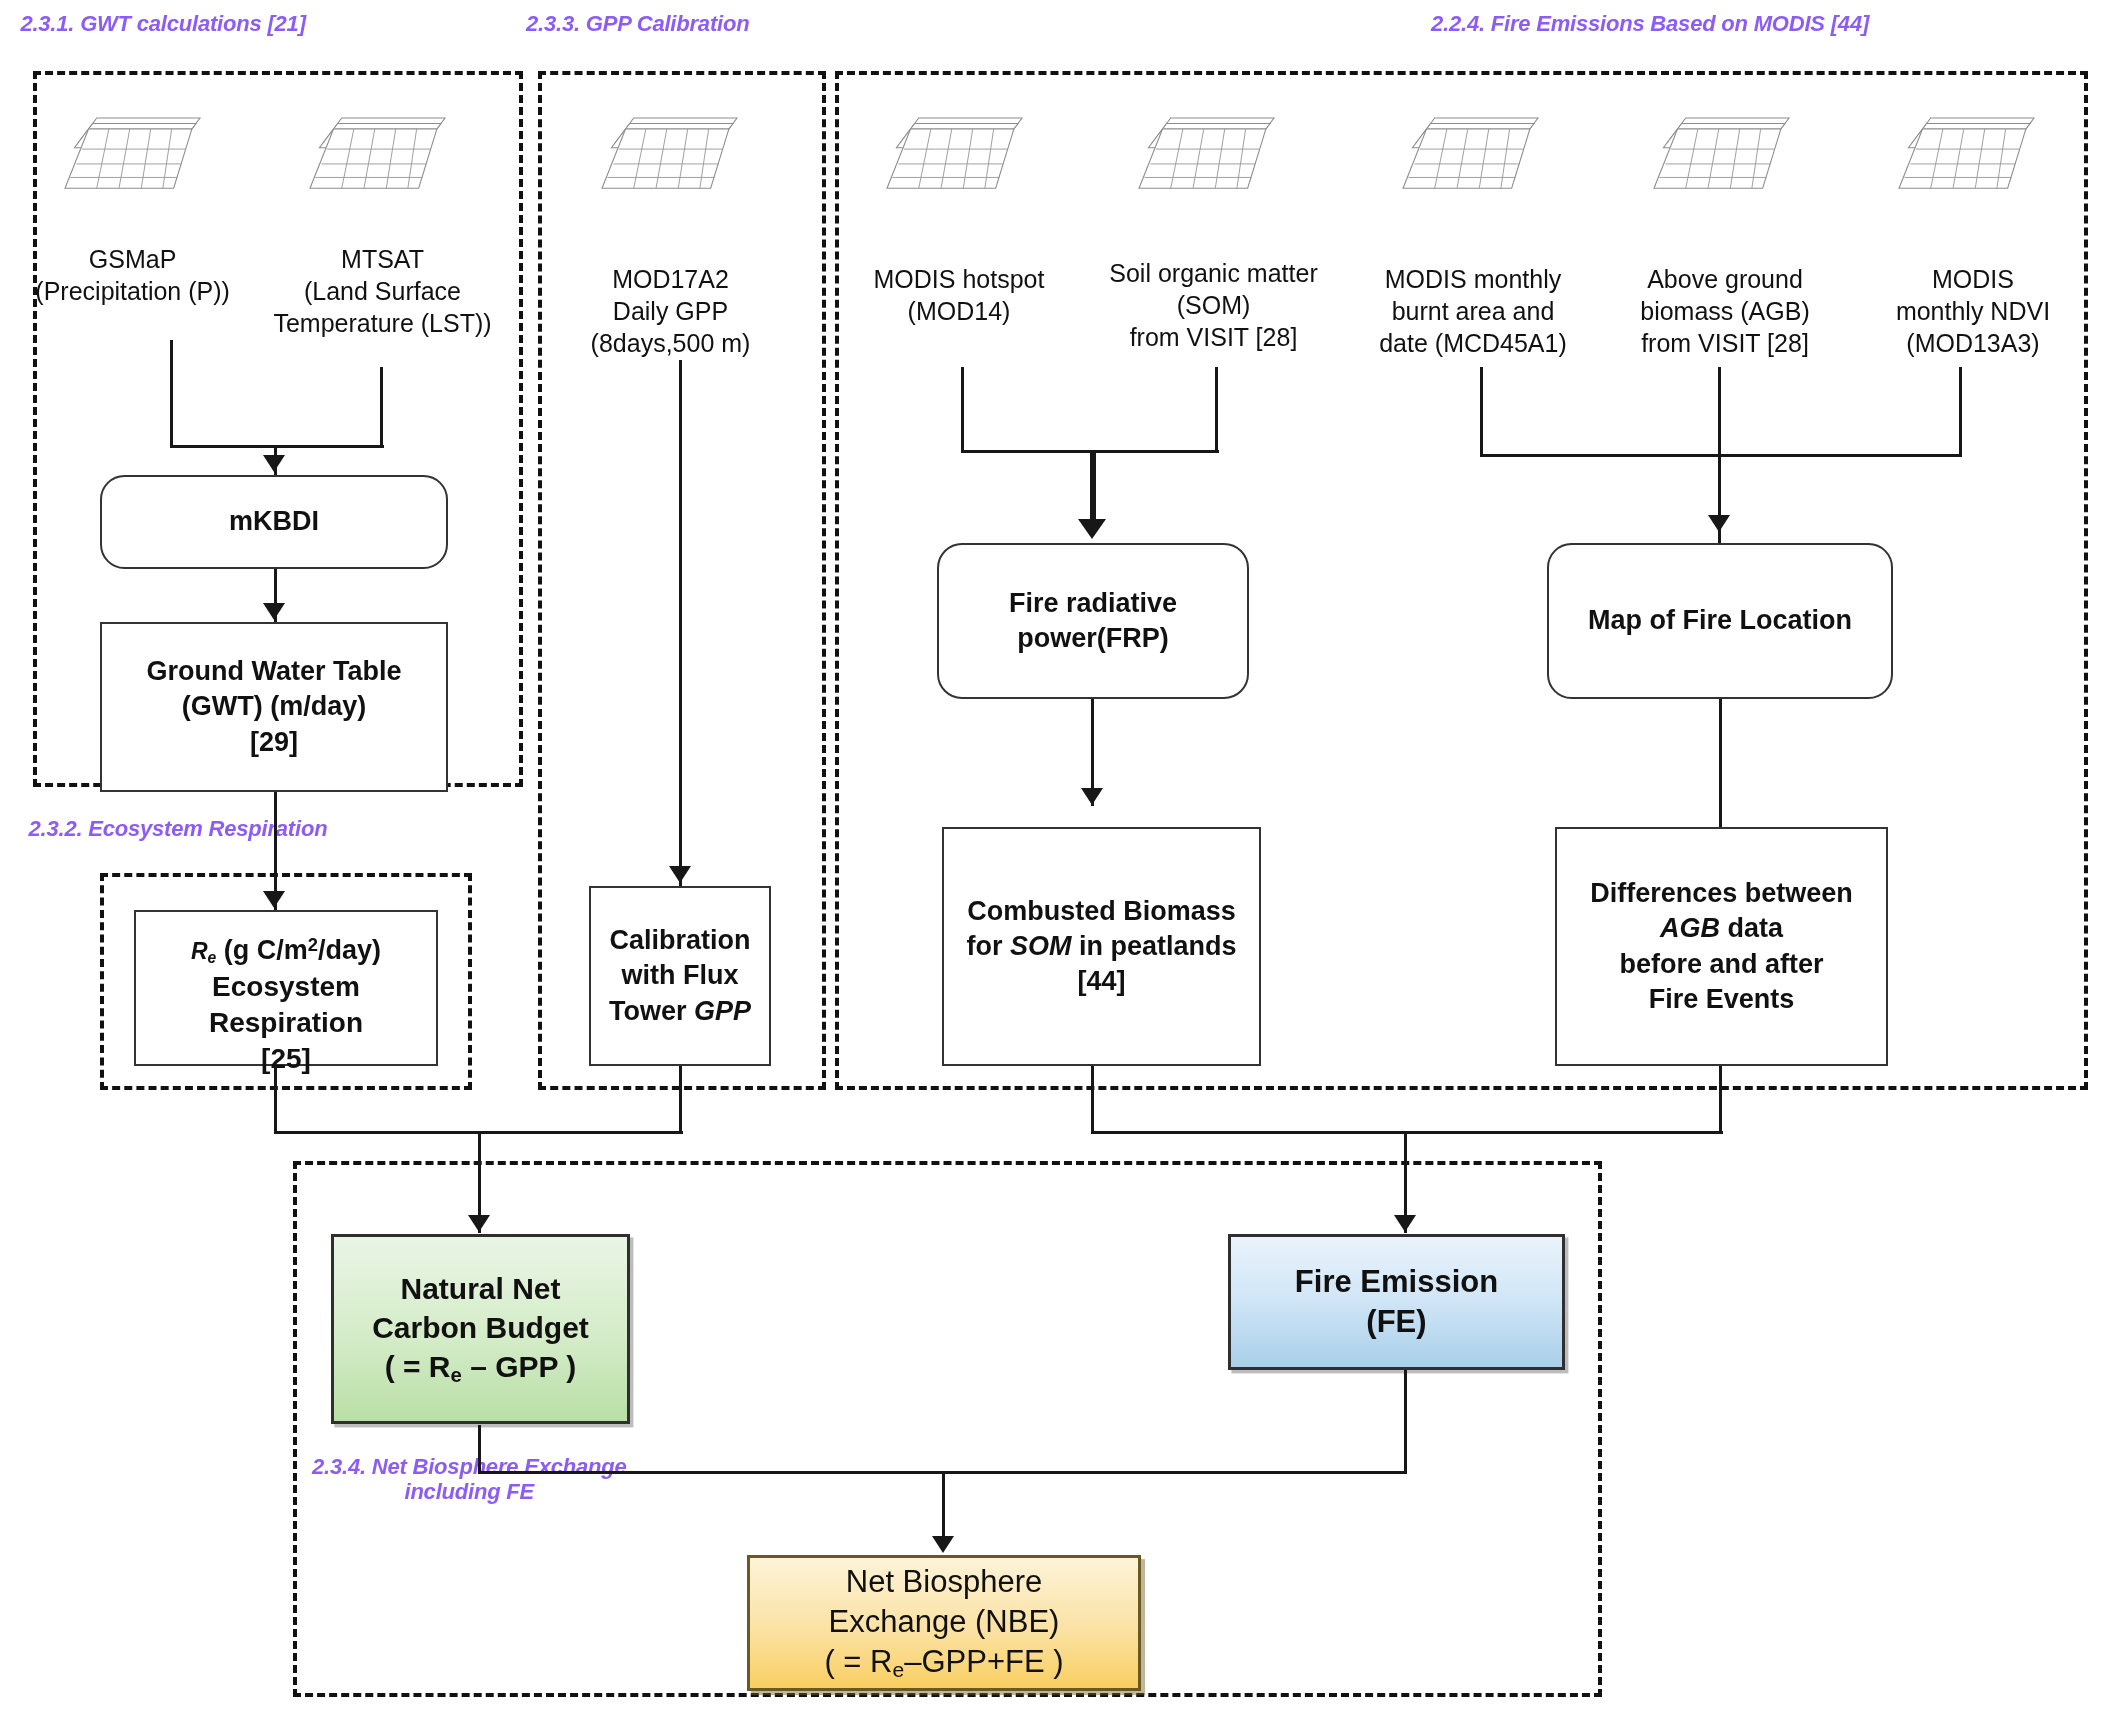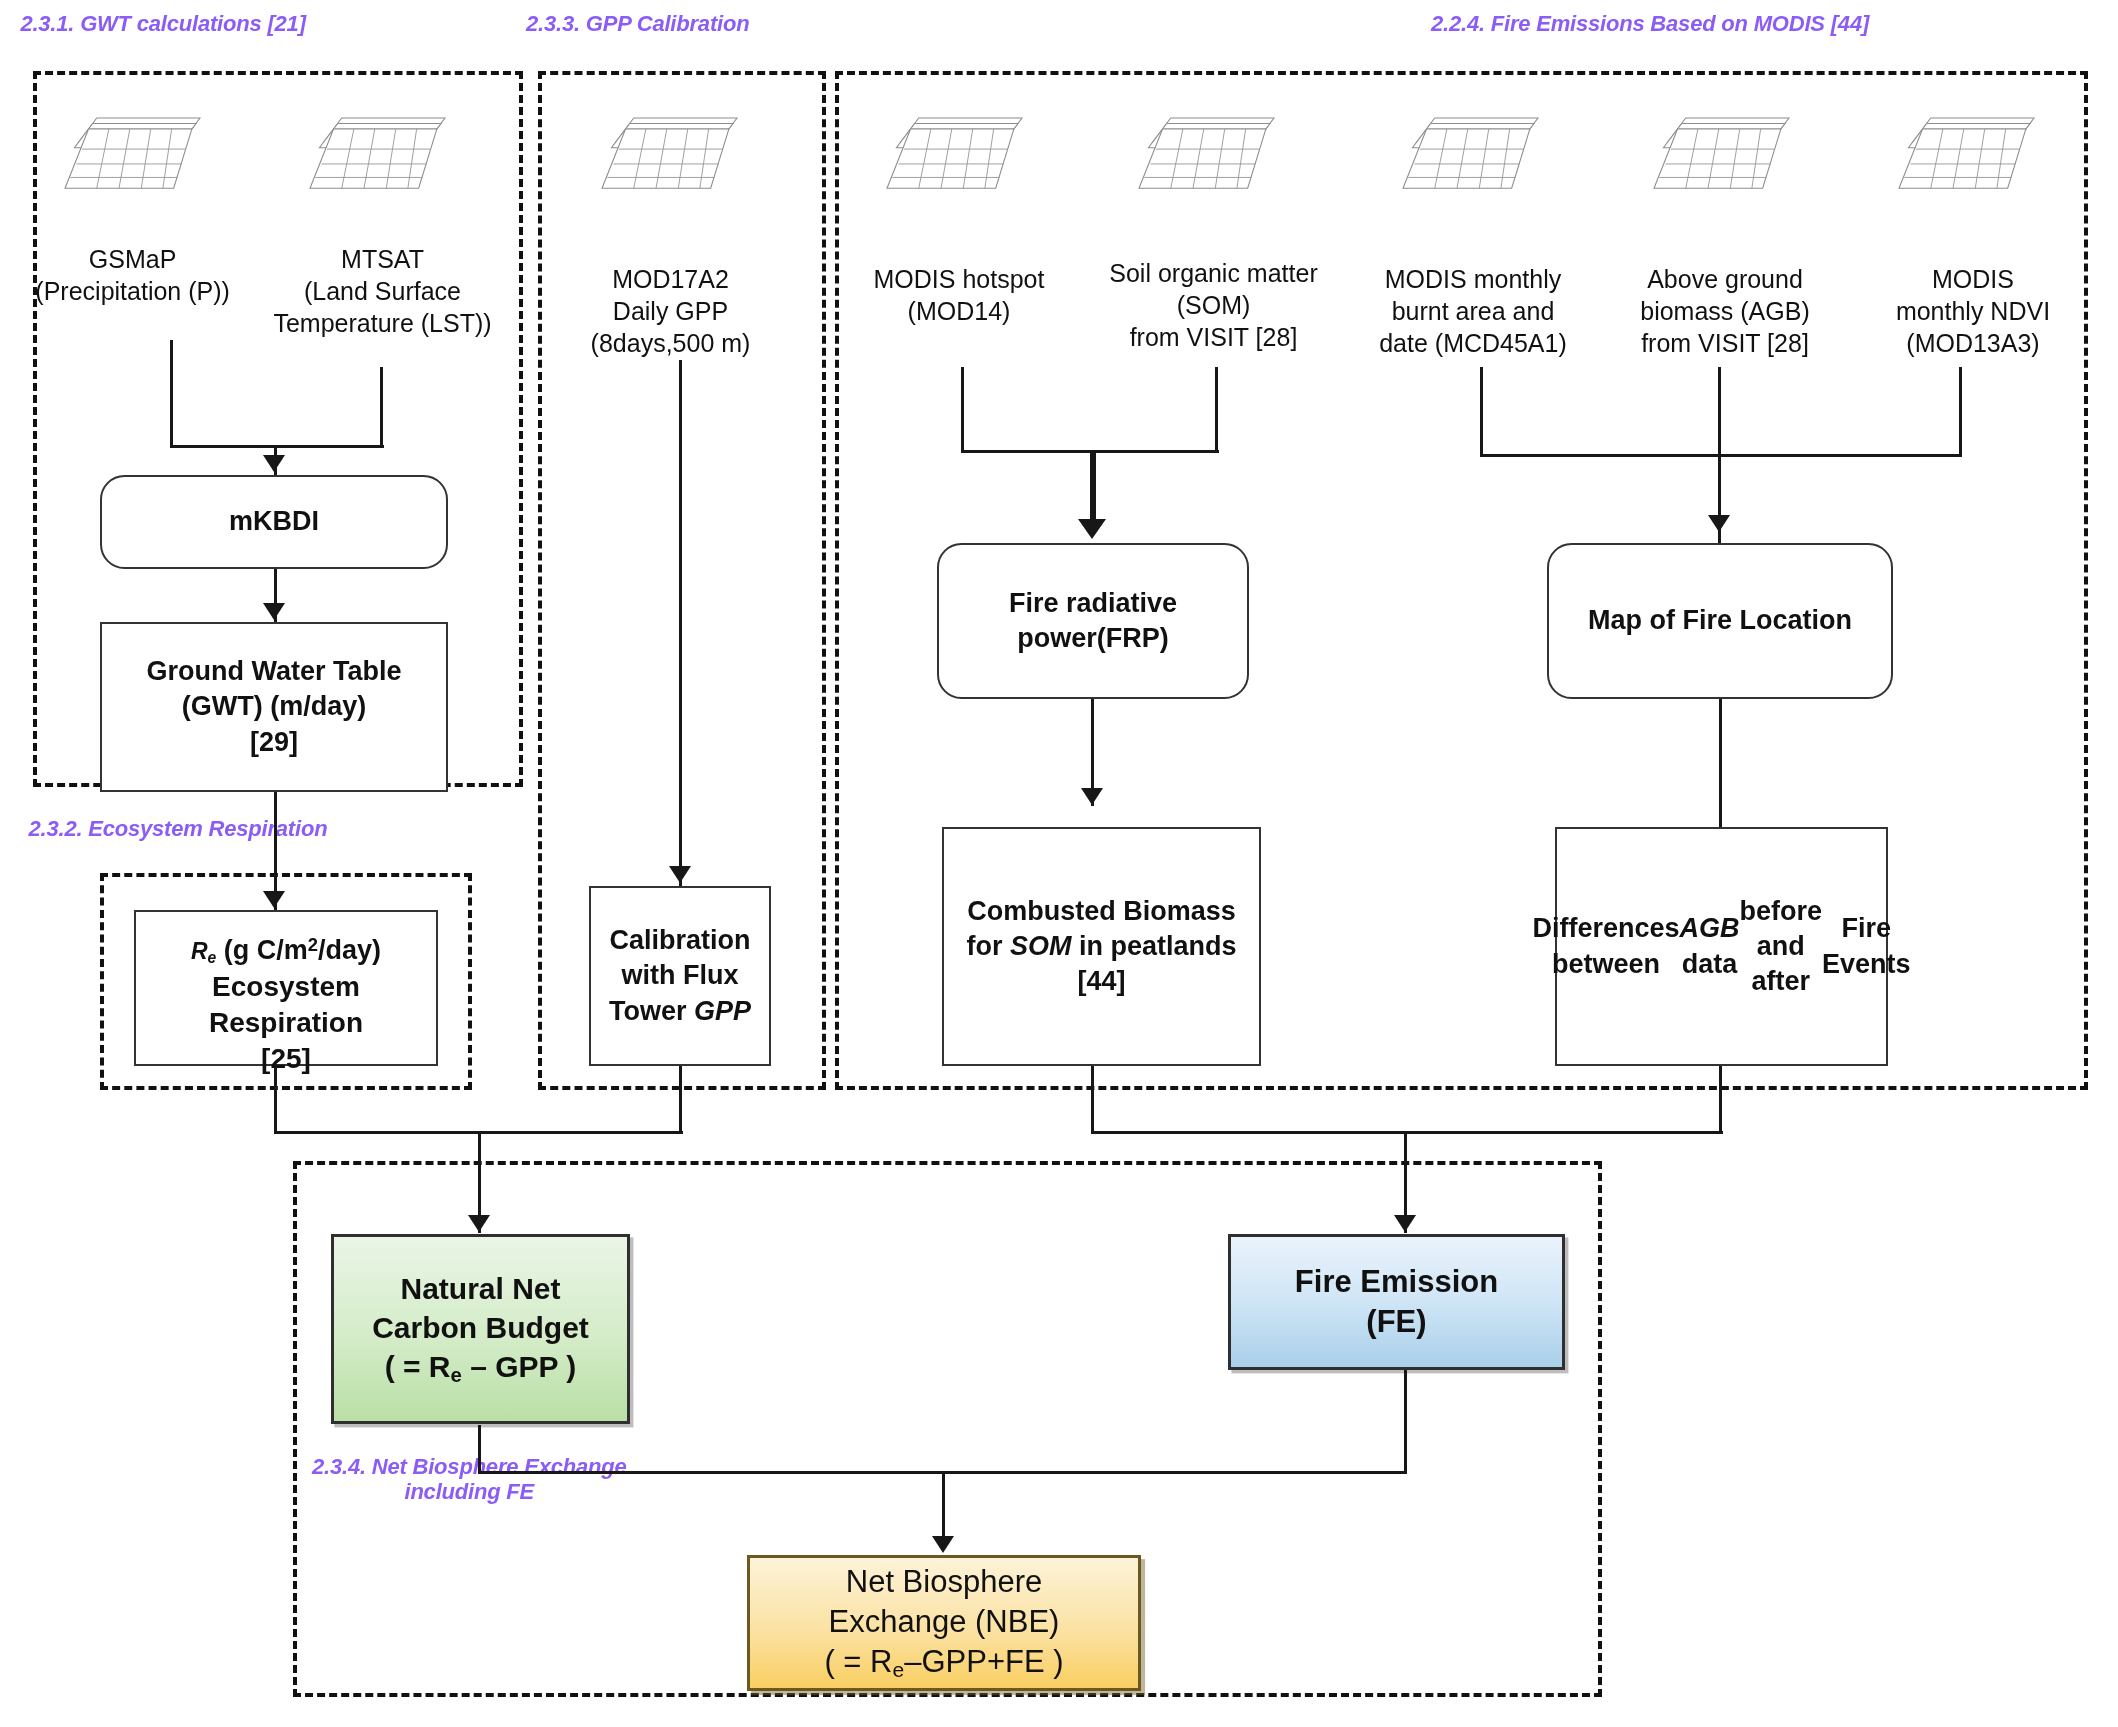--- a/index.html
+++ b/index.html
@@ -358,21 +358,21 @@
     <span>with Flux</span>
     <span><span>Tower </span><em>GPP</em></span>
   </div>
 
   <div class="lineV" style="left:961px; top:367px; height:85px;"></div>
   <div class="lineV" style="left:1215px; top:367px; height:85px;"></div>
   <div class="lineH" style="left:961px; top:450px; width:258px;"></div>
   <div class="lineV thick" style="left:1090px; top:450px; height:78px;"></div>
   <div class="arrow big" style="left:1078px; top:519px;"></div>
 
-  <div class="node round" style="left:937px; top:543px; width:312px; height:156px; flex-direction:column;">
+  <div class="node round" style="left:937px; top:543px; width:312px; height:156px; flex-direction:column;border-radius:25px;">
     <span>Fire radiative</span>
     <span>power(FRP)</span>
   </div>
 
   <div class="lineV" style="left:1091px; top:699px; height:107px;"></div>
   <div class="arrow" style="left:1081px; top:788px;"></div>
 
   <div class="node" style="left:942px; top:827px; width:319px; height:239px; flex-direction:column;">
     <span>Combusted Biomass</span>
     <span><span>for </span><em>SOM</em><span> in peatlands</span></span>
@@ -385,21 +385,21 @@
   <div class="lineH" style="left:1480px; top:454px; width:482px;"></div>
   <div class="lineV" style="left:1718px; top:454px; height:92px;"></div>
   <div class="arrow" style="left:1708px; top:515px;"></div>
 
   <div class="node round" style="left:1547px; top:543px; width:346px; height:156px;">
     <span>Map of Fire Location</span>
   </div>
 
   <div class="lineV" style="left:1719px; top:699px; height:129px;"></div>
 
-  <div class="node" style="left:1555px; top:827px; width:333px; height:239px; flex-direction:row;">
+  <div class="node" style="left:1555px; top:827px; width:333px; height:239px; flex-direction:column;">
     <span>Differences between</span>
     <span><em>AGB</em><span> data</span></span>
     <span>before and after</span>
     <span>Fire Events</span>
   </div>
 
   <div class="lineV" style="left:274px; top:1066px; height:68px;"></div>
   <div class="lineV" style="left:679px; top:1066px; height:68px;"></div>
   <div class="lineH" style="left:274px; top:1131px; width:409px;"></div>
   <div class="lineV" style="left:478px; top:1131px; height:102px;"></div>

